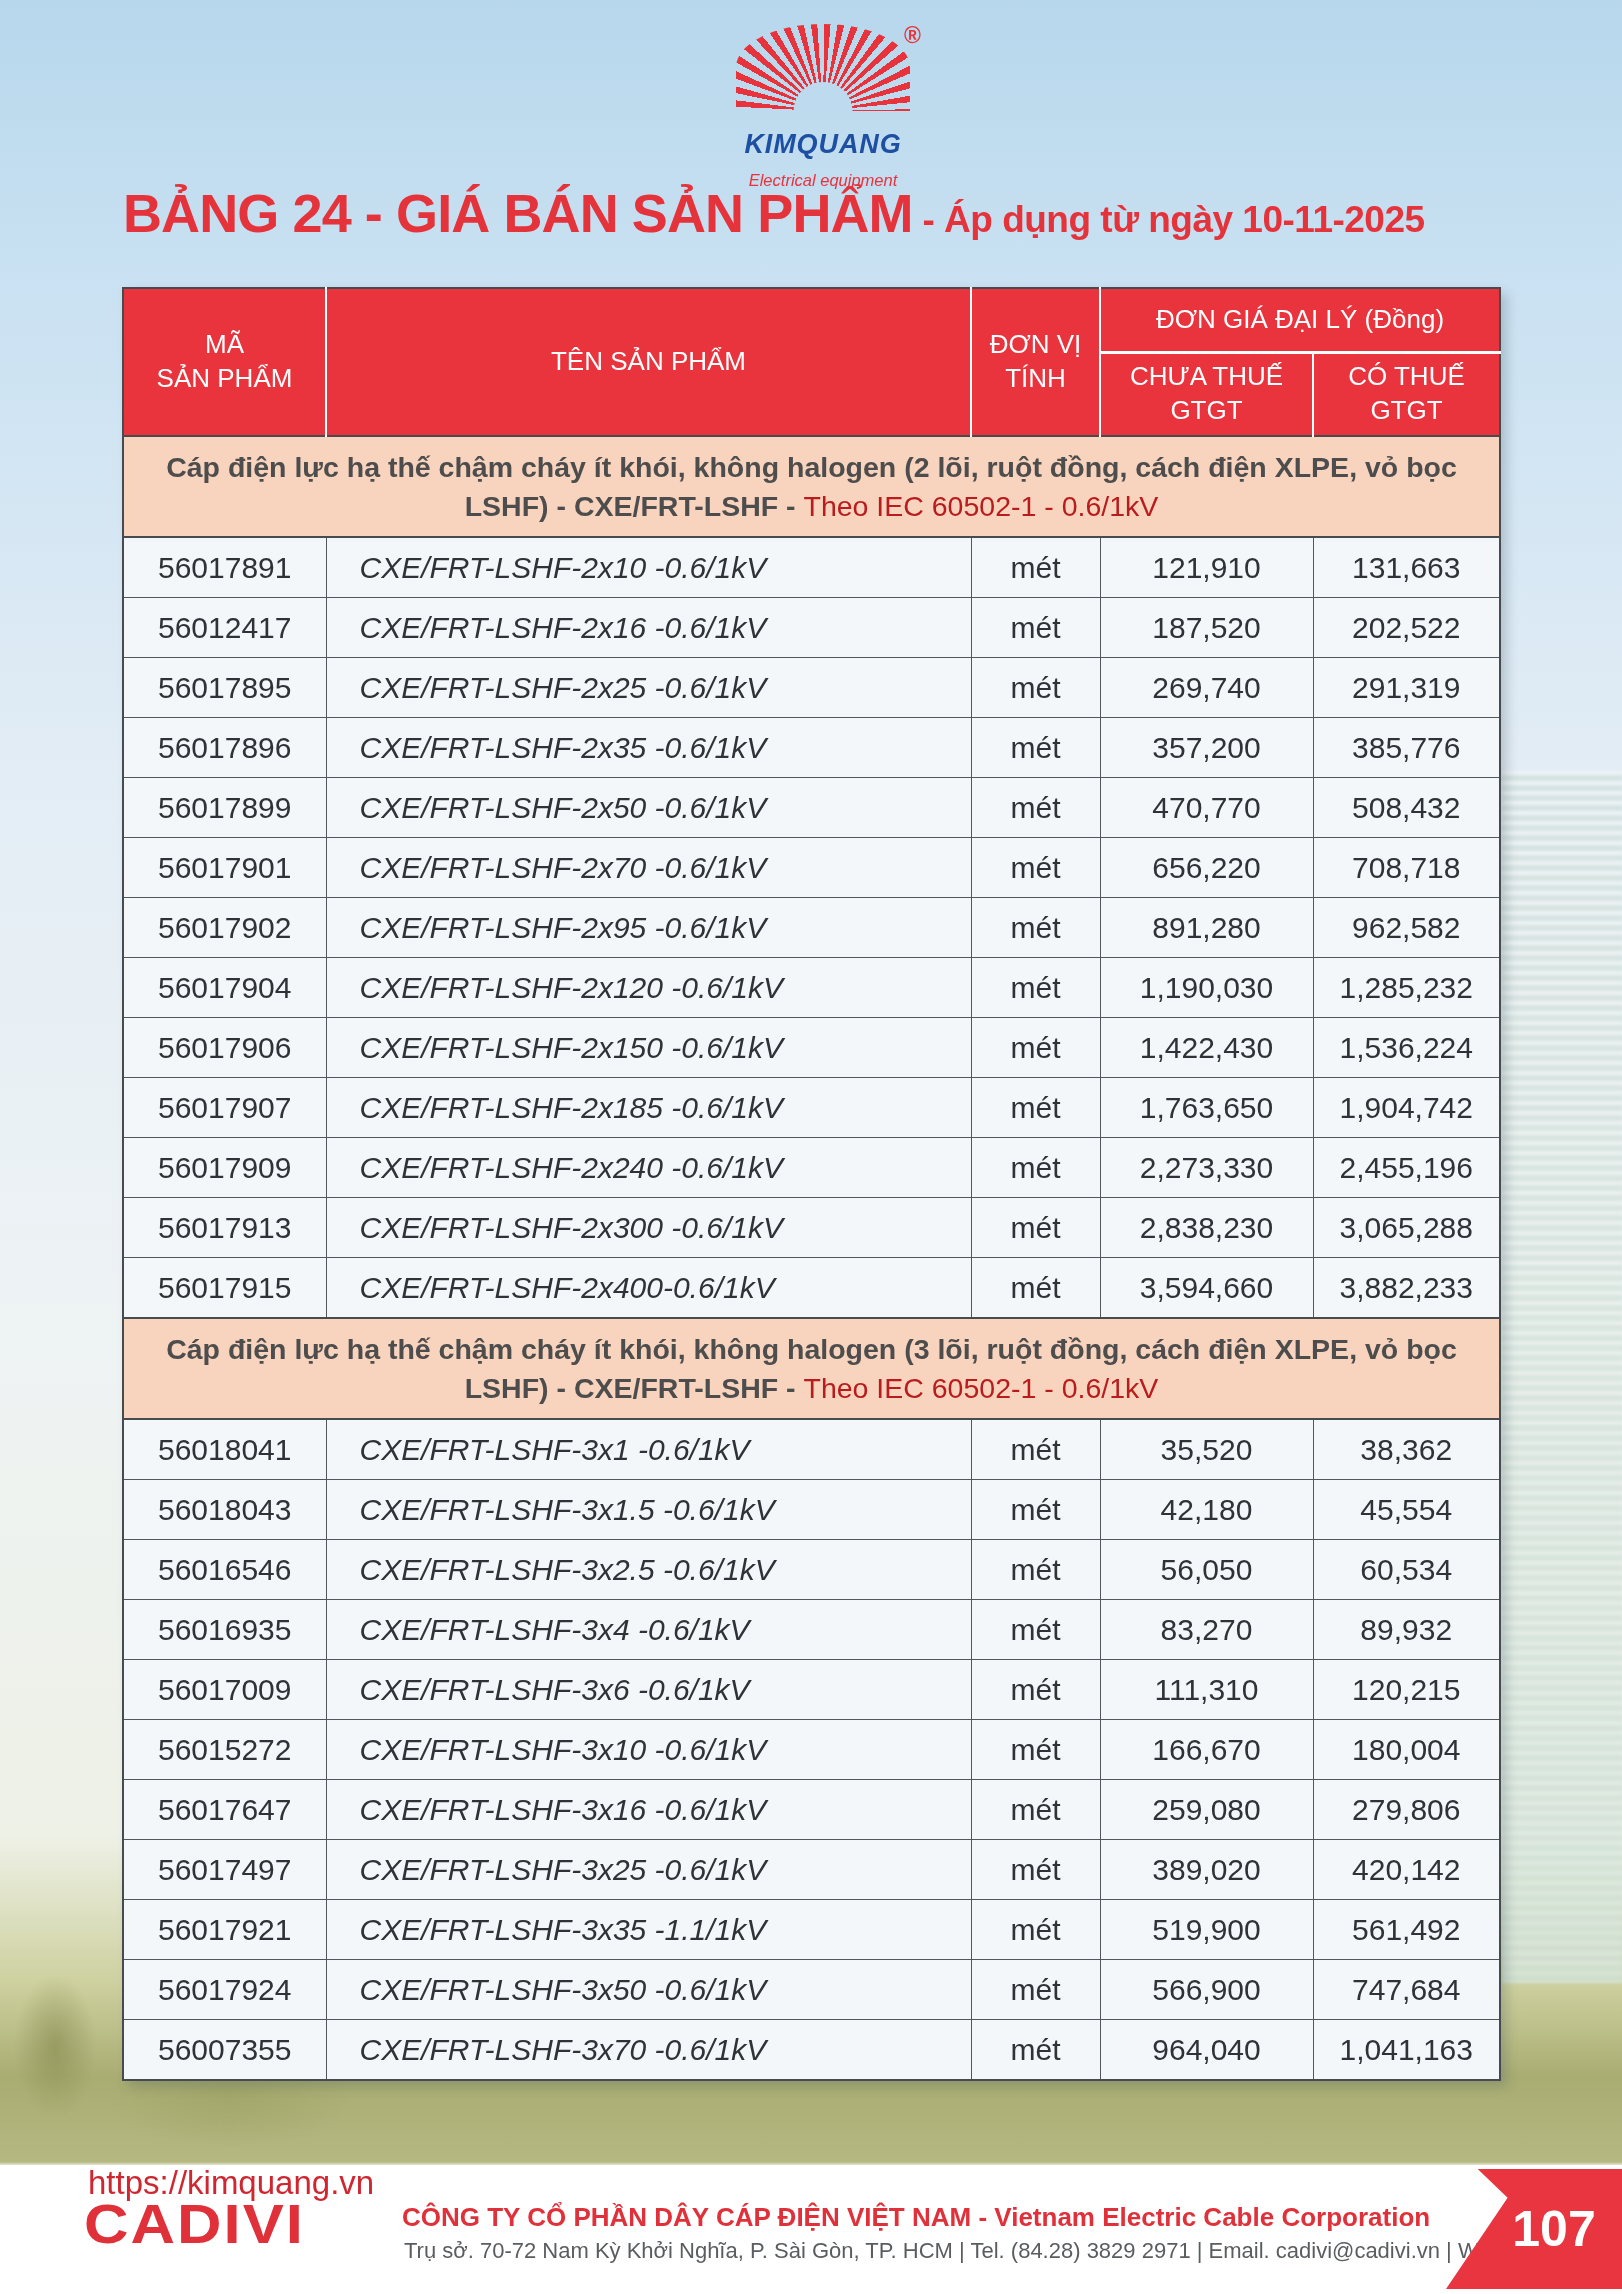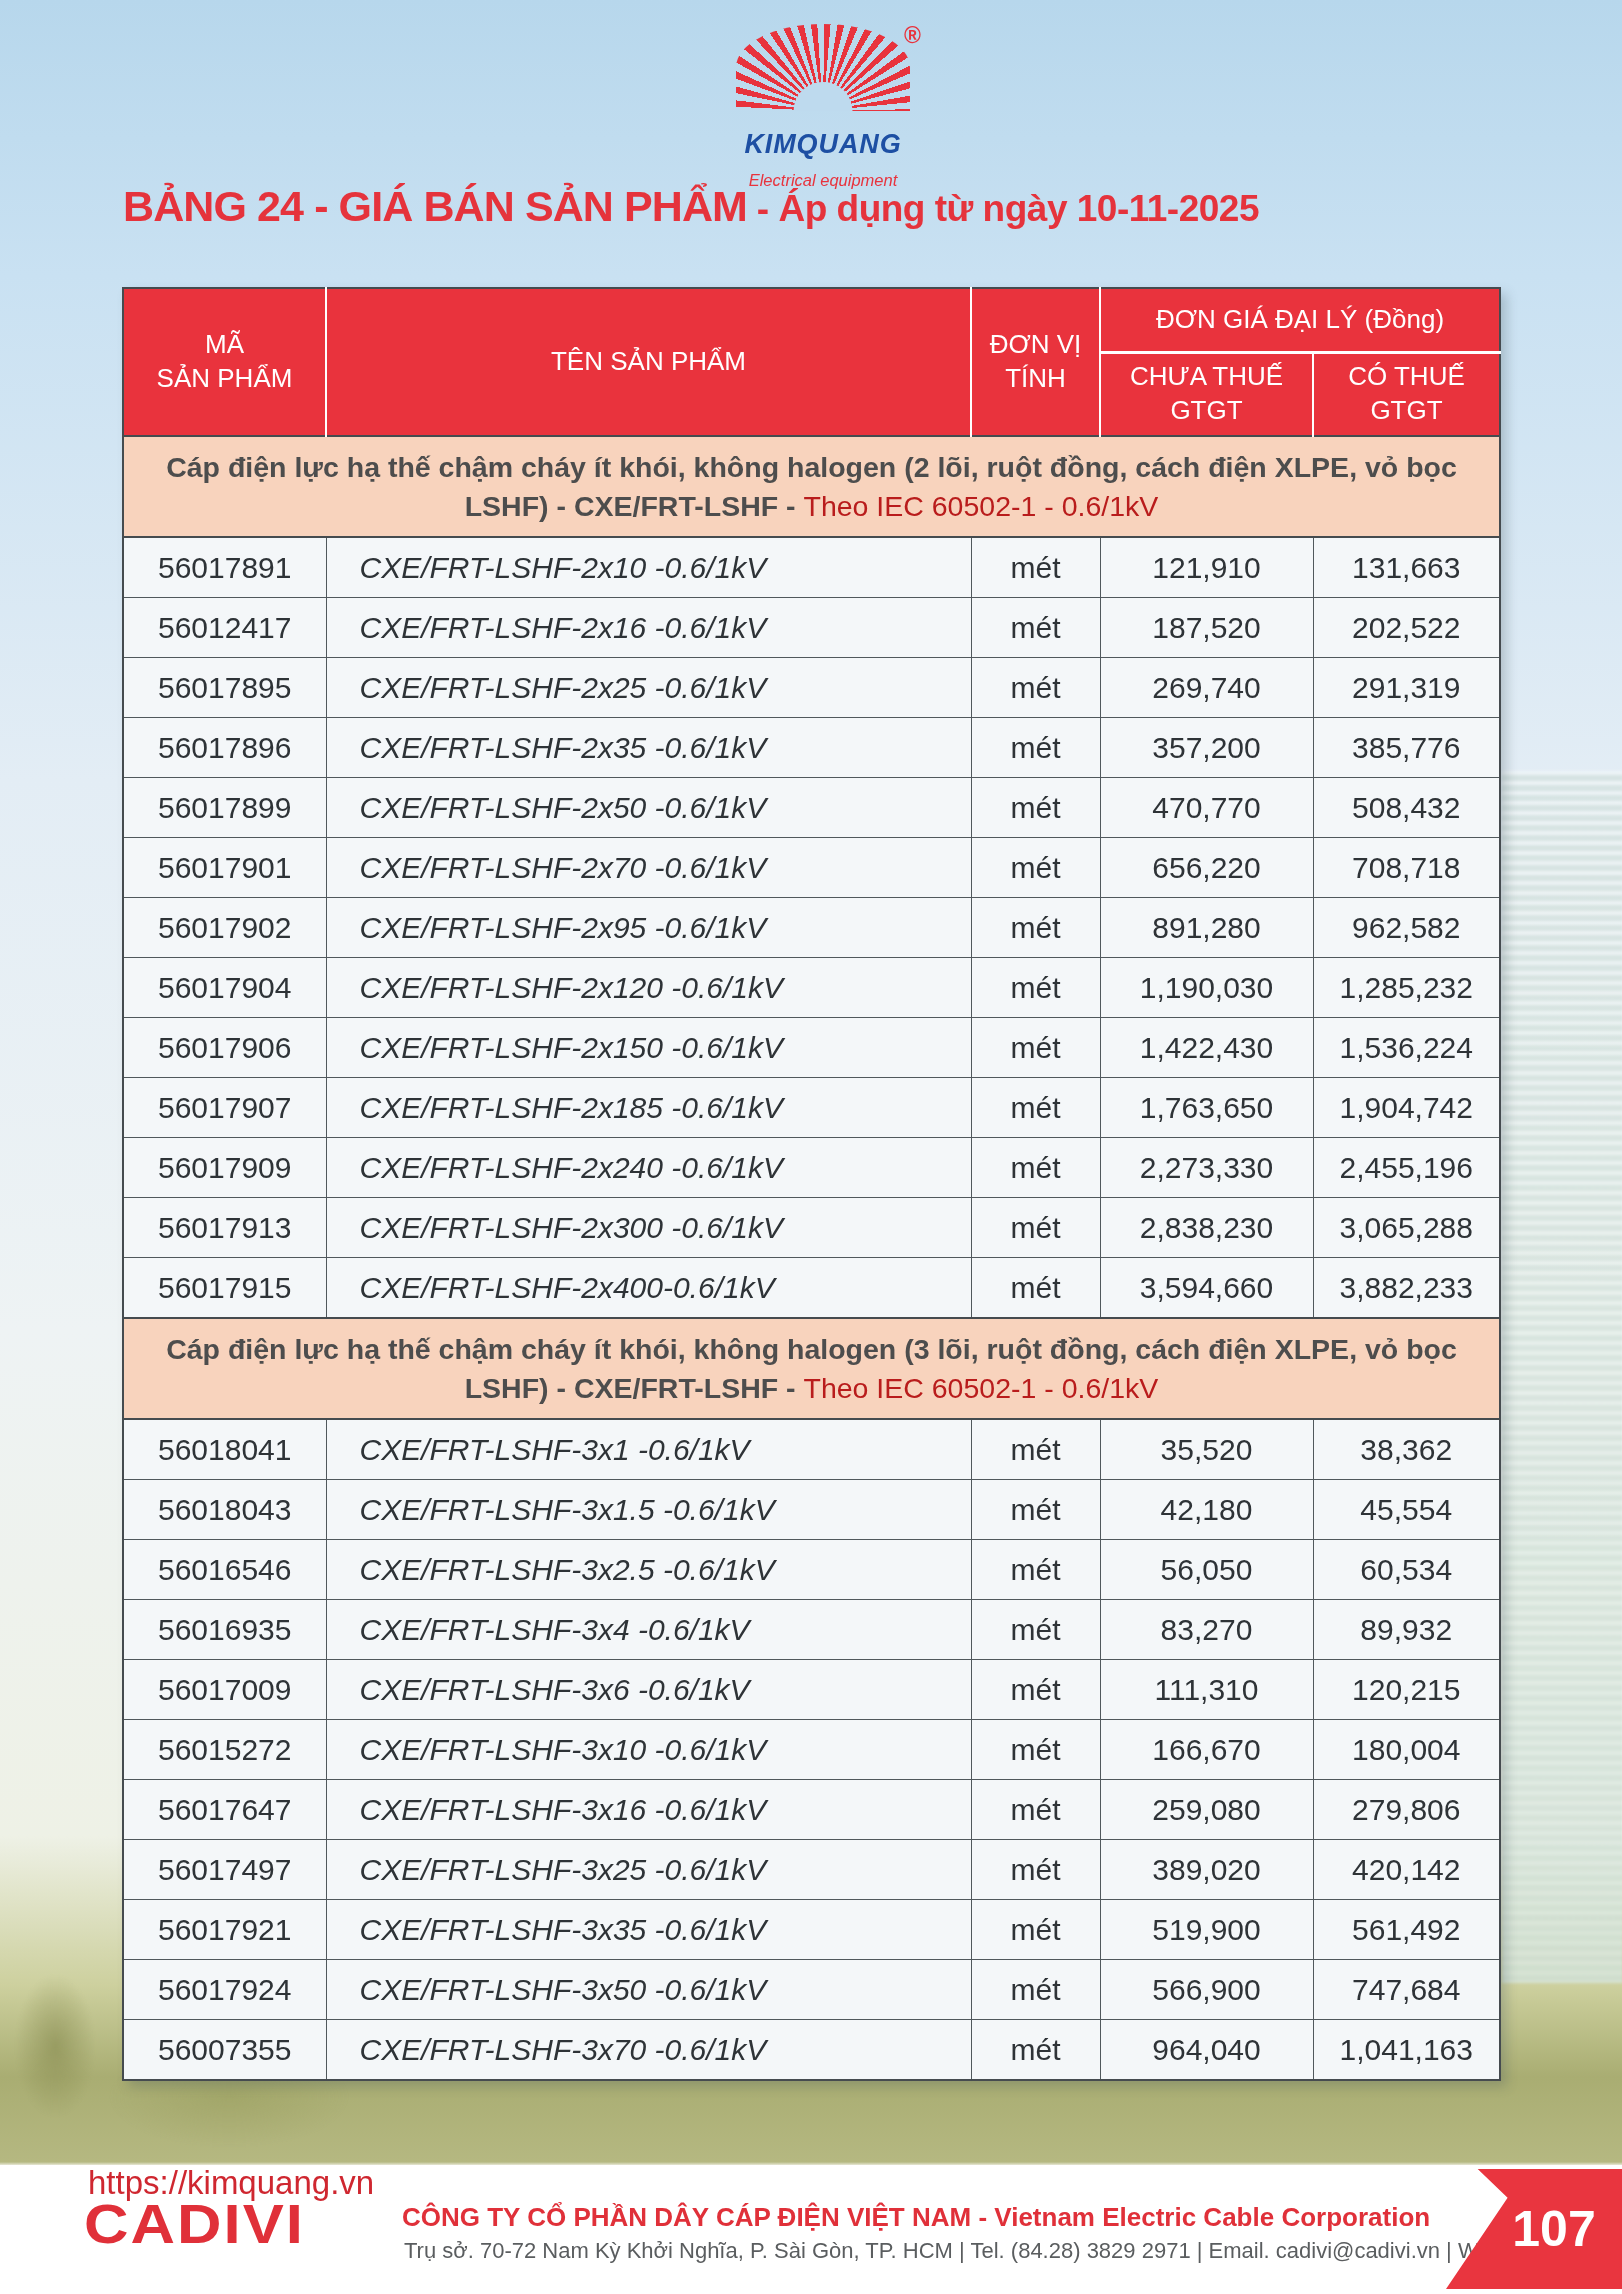--- a/index.html
+++ b/index.html
@@ -37,21 +37,21 @@
   .fan::after {
     content:""; position:absolute; left:50%; bottom:0; transform:translateX(-50%);
     width:59px; height:29px; background:#bedaee; border-radius:59px 59px 0 0;
   }
   .logo-reg { position:absolute; right:-11px; top:-1.8px; color:#e8333d; font-size:23px; font-weight:bold; }
   .logo-brand { color:#1d4fa3; font-weight:bold; font-style:italic; font-size:27px; letter-spacing:0.9px; margin-top:18px; }
   .logo-tagline { color:#e8333d; font-style:italic; font-size:16.5px; margin-top:11px; }
 
   
   .title { position:absolute; left:123px; top:182px; white-space:nowrap; color:#e5333c; font-weight:bold; }
-  .title-main { font-size:43px; letter-spacing:-0.9px; }
+  .title-main { font-size:54px; letter-spacing:-0.9px; }
   .title-suffix { font-size:37px; letter-spacing:-0.5px; }
 
   
   .price-table {
     position:absolute; left:122px; top:287px; width:1377px;
     border-collapse:collapse; table-layout:fixed;
     border:2.8px solid #454b4f; background:#f4f7f9;
     box-shadow:6.4px 6.4px 11px rgba(70,85,95,.28);
   }
   .price-table th {
@@ -314,21 +314,21 @@
     <tr>
       <td class="code">56017497</td>
       <td class="name">CXE/FRT-LSHF-3x25 -0.6/1kV</td>
       <td class="unit">mét</td>
       <td class="ex">389,020</td>
       <td class="inc">420,142</td>
     </tr>
 
     <tr>
       <td class="code">56017921</td>
-      <td class="name">CXE/FRT-LSHF-3x35 -0.6/1kV</td>
+      <td class="name">CXE/FRT-LSHF-3x35 -1.1/1kV</td>
       <td class="unit">mét</td>
       <td class="ex">519,900</td>
       <td class="inc">561,492</td>
     </tr>
 
     <tr>
       <td class="code">56017924</td>
       <td class="name">CXE/FRT-LSHF-3x50 -0.6/1kV</td>
       <td class="unit">mét</td>
       <td class="ex">566,900</td>

